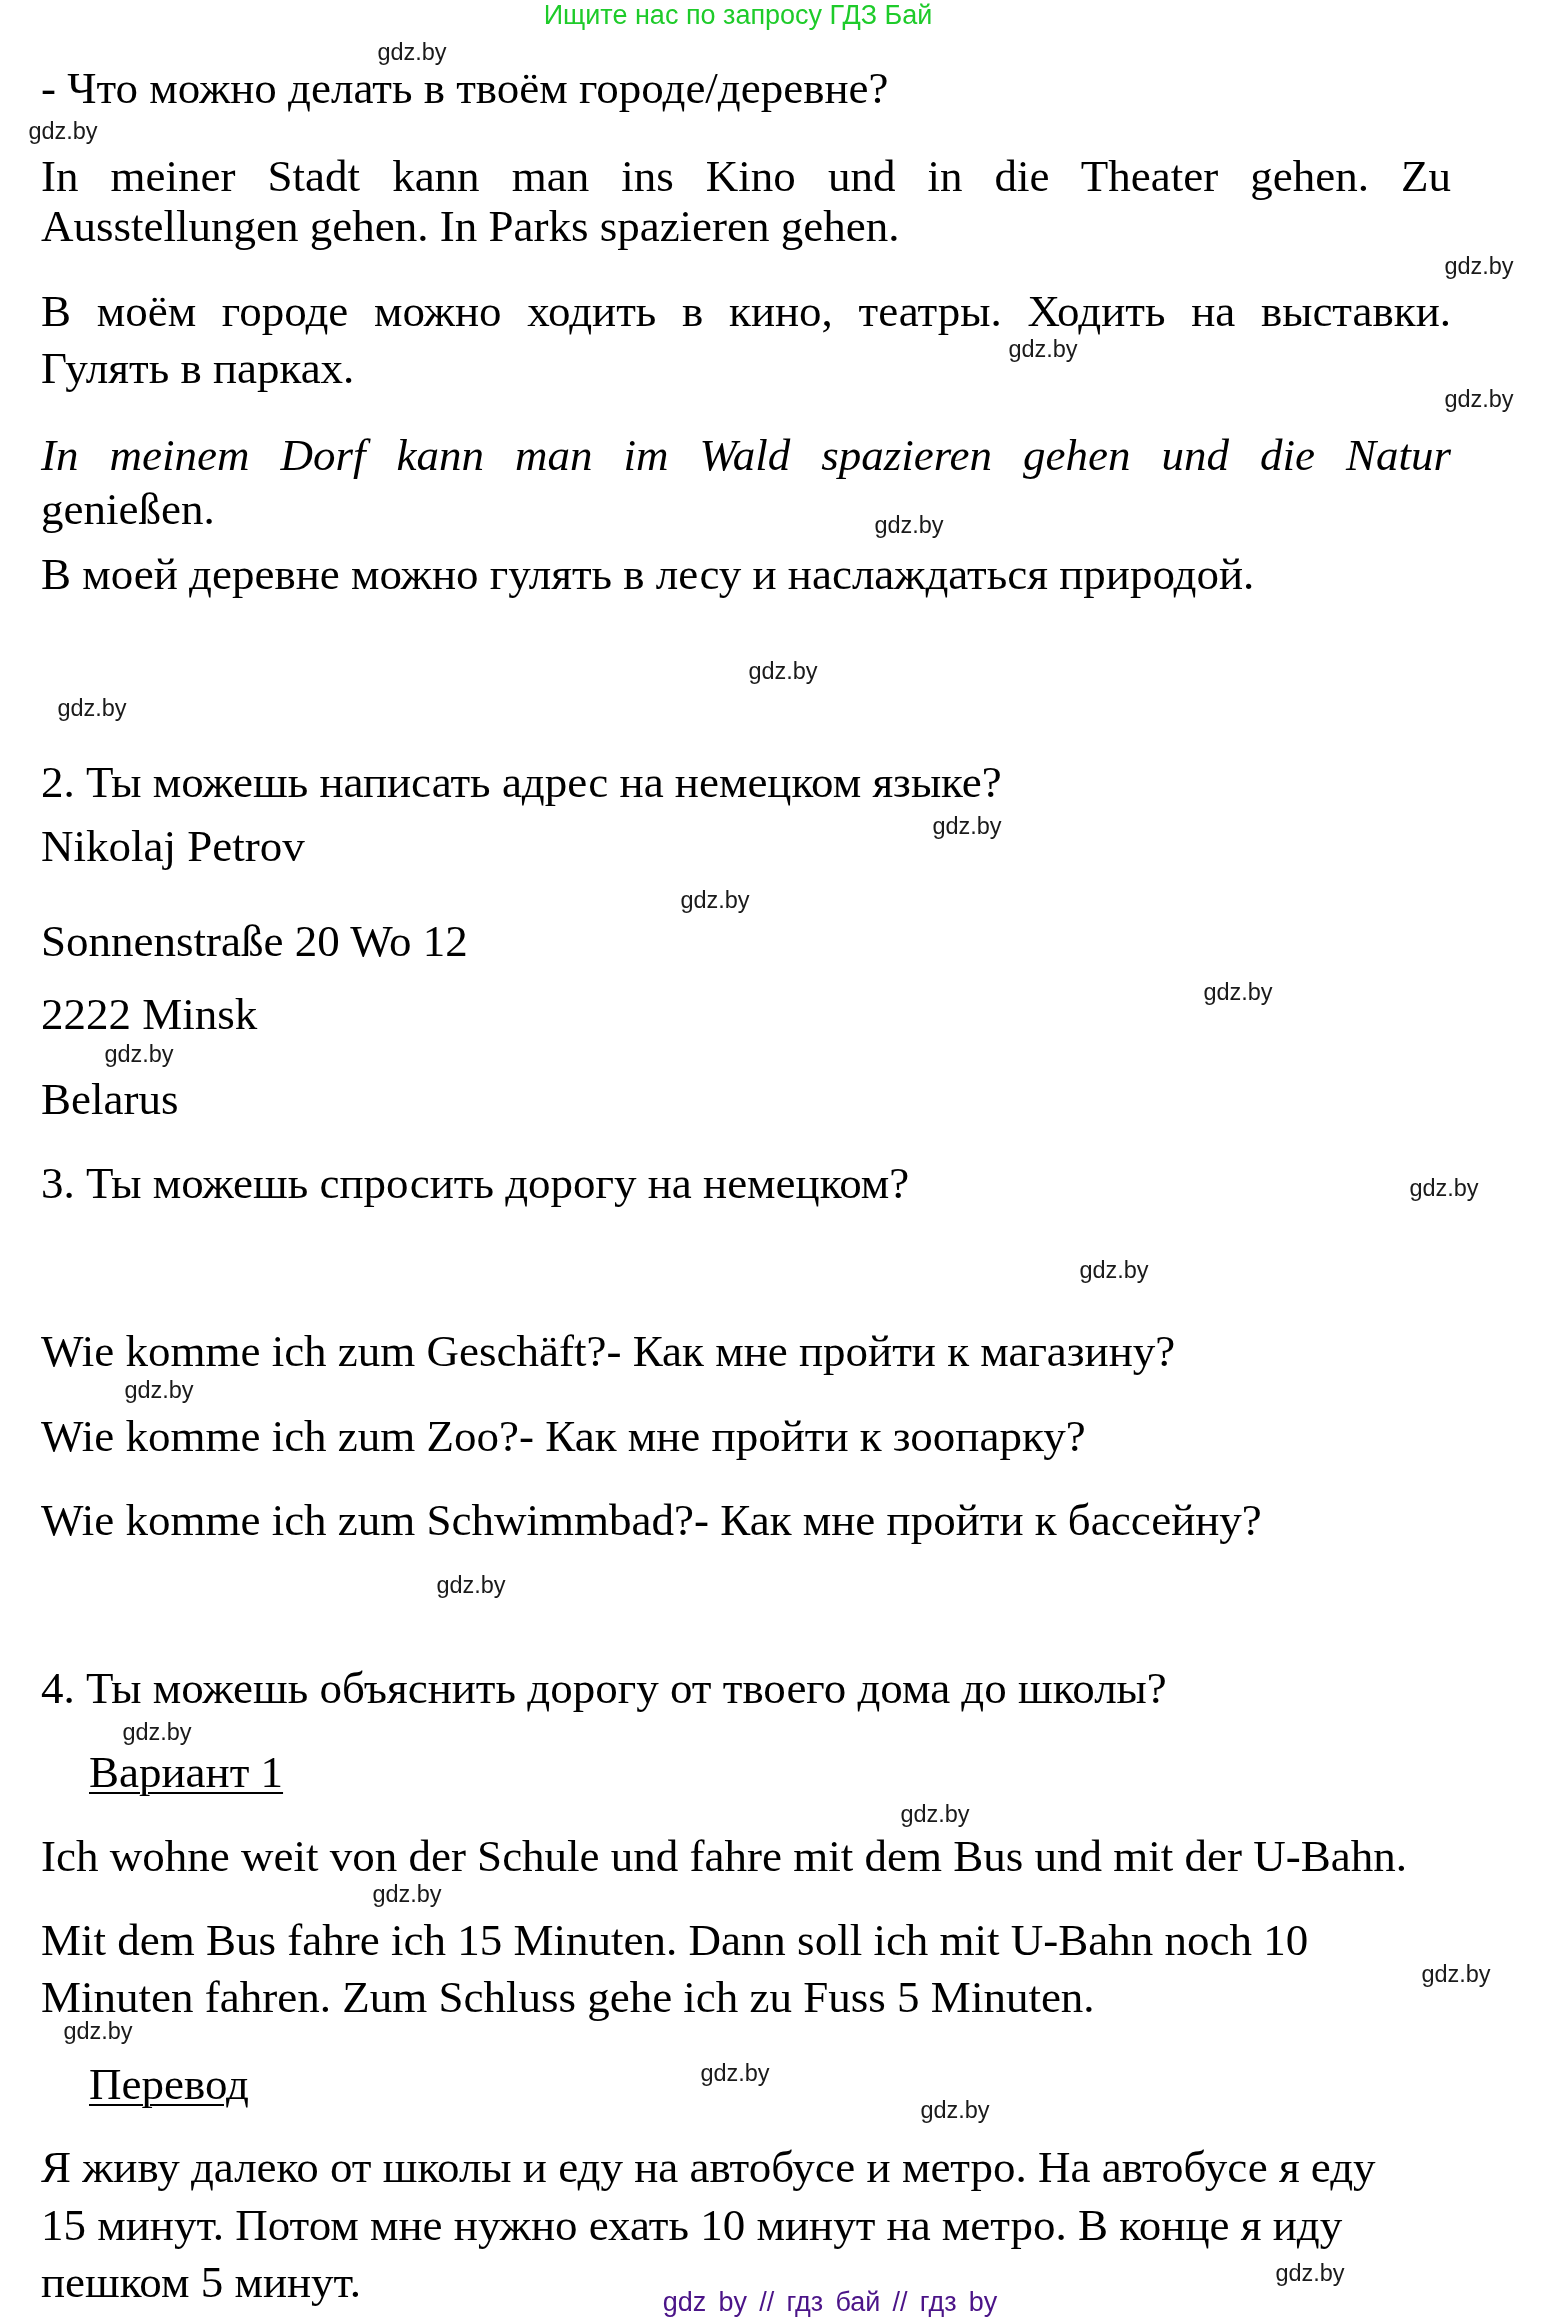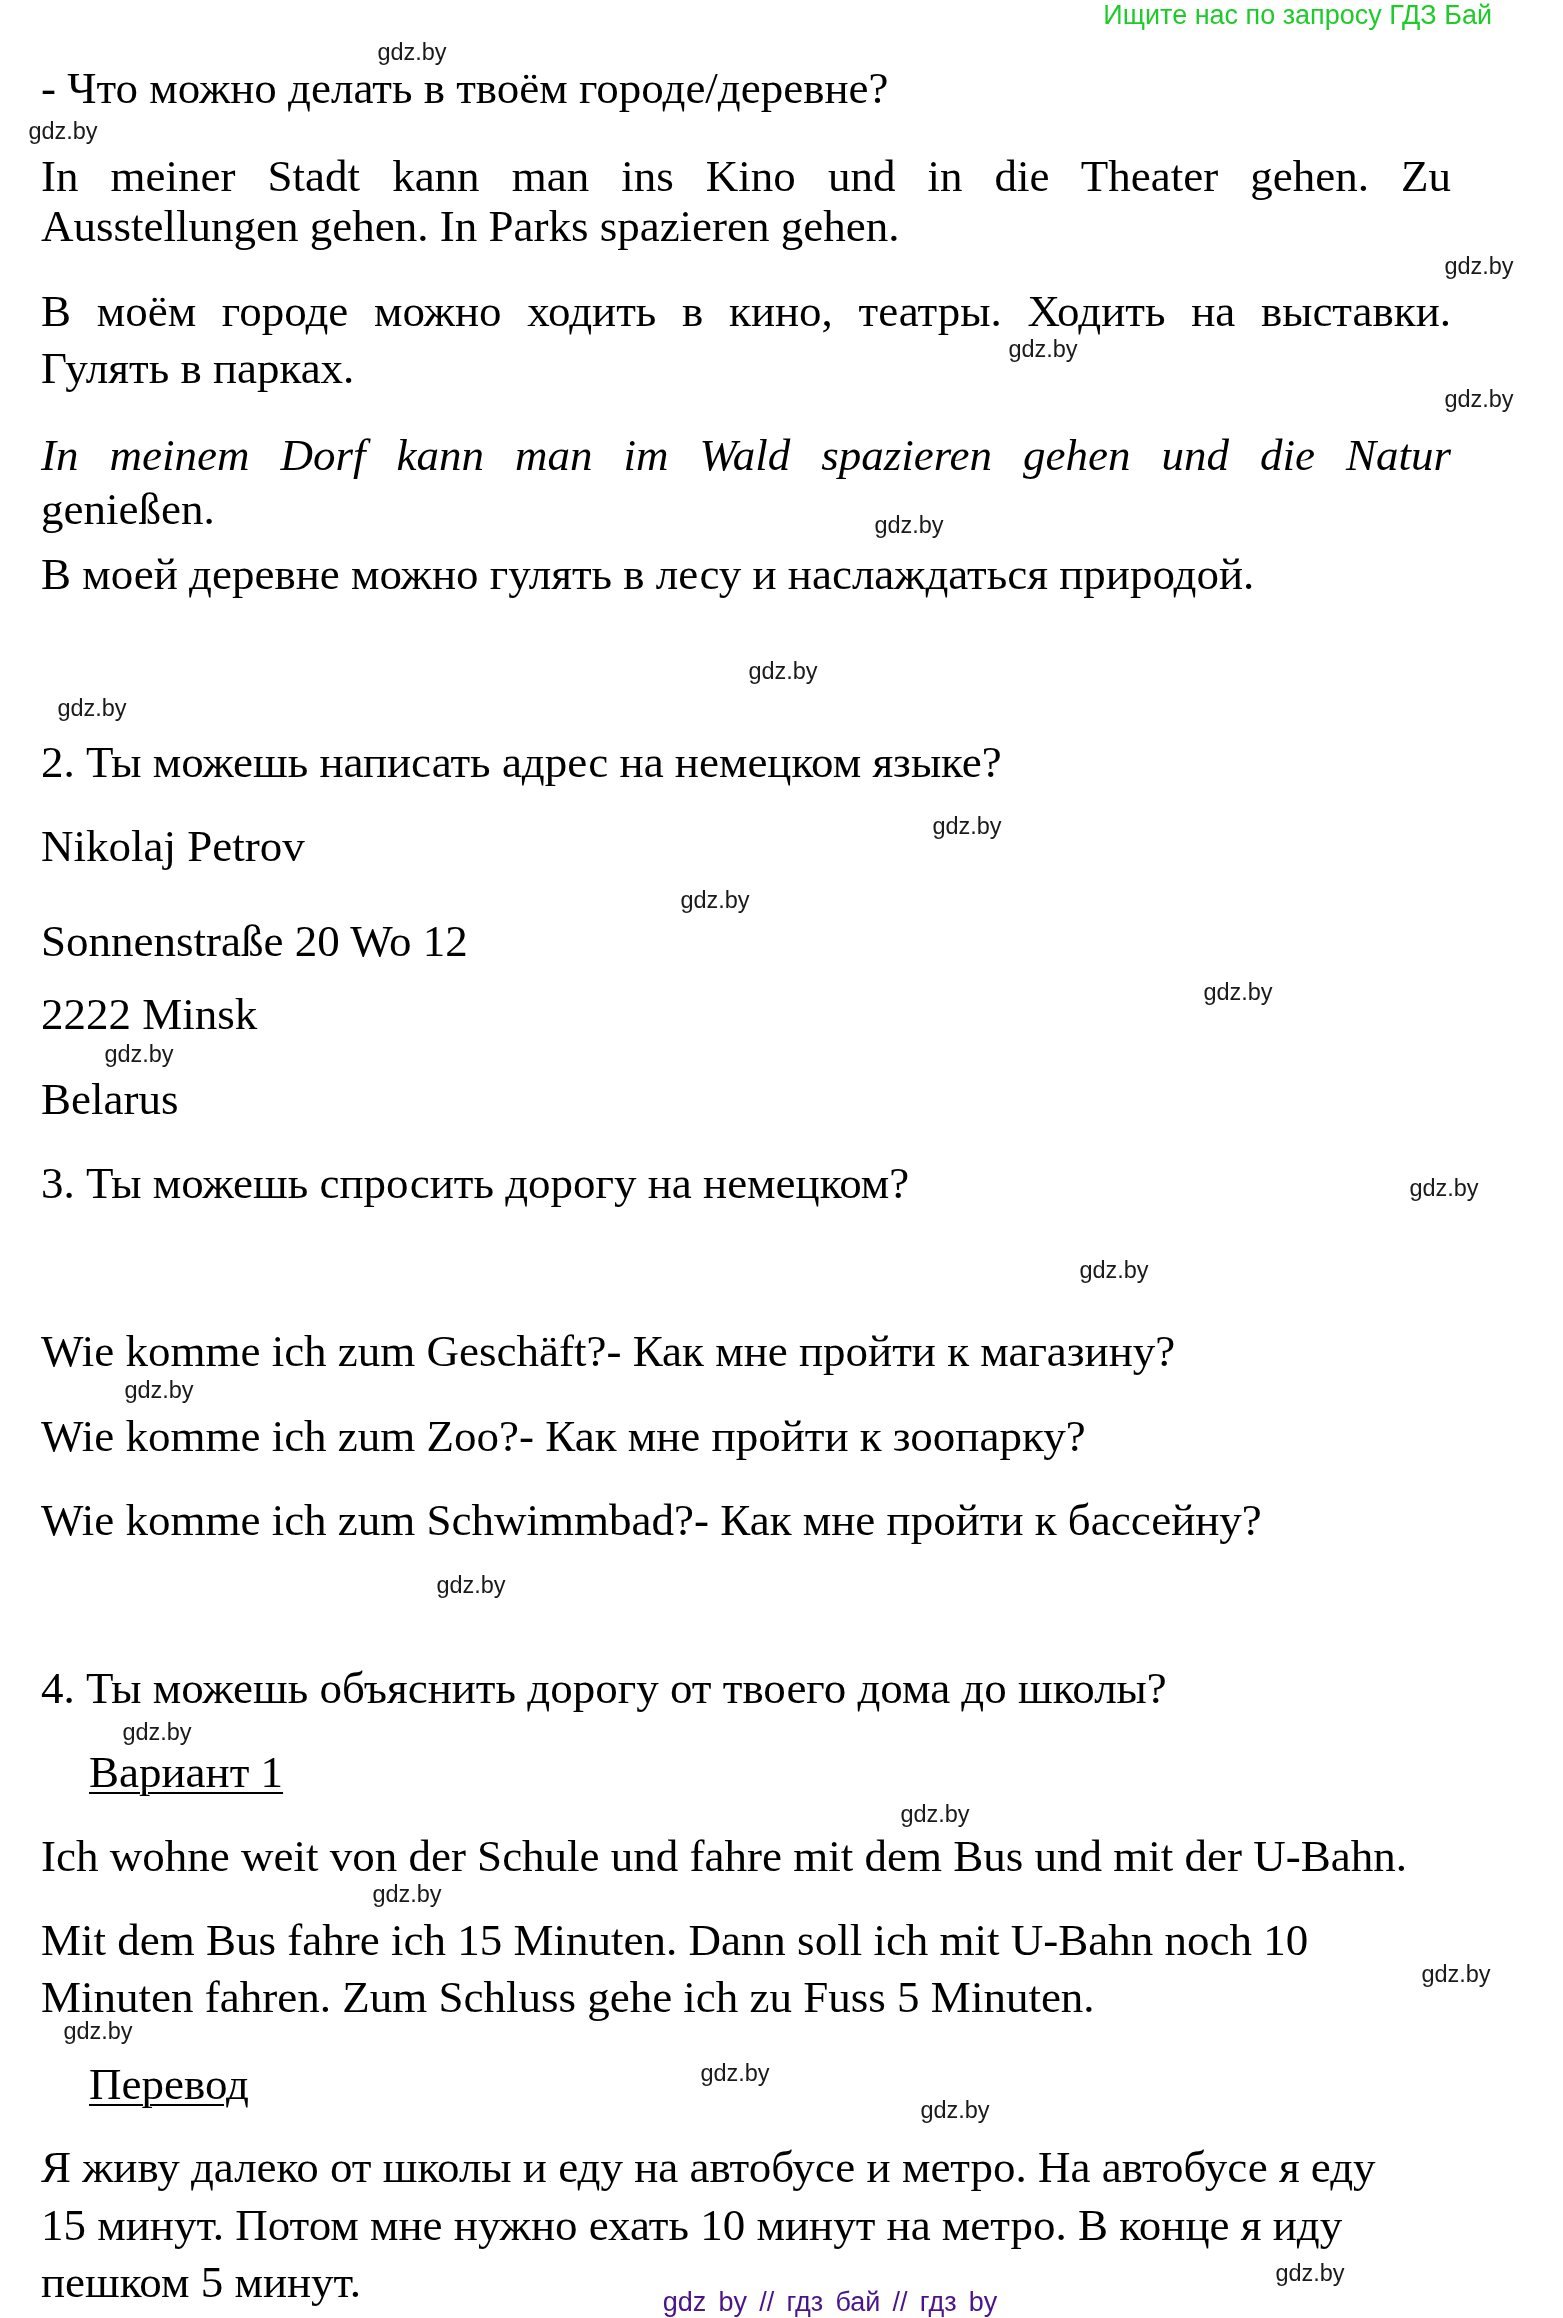--- a/index.html
+++ b/index.html
@@ -1,19 +1,19 @@
 <!DOCTYPE html>
 <html style="font-size:12.5px"><head>
   <meta charset="utf-8">
   <style>
     html, body { margin: 0; padding: 0; background: #ffffff; }
     body { width: 1564px; height: 2319px; position: relative; overflow: hidden; }
     .header {
-      position: absolute; left: 16px; width: 1476px; top: 0; height: 30px;
-      text-align: right; font-family: "Liberation Sans", "DejaVu Sans", sans-serif;
+      position: absolute; left: 0; width: 1476px; top: 0; height: 30px;
+      text-align: center; font-family: "Liberation Sans", "DejaVu Sans", sans-serif;
       font-size: 27px; line-height: 30px; color: #1ecb2a;
     }
     .footer {
       position: absolute; left: 0; width: 1564px; top: 2323px; height: 31px;
       text-align: center; font-family: "Liberation Sans", "DejaVu Sans", sans-serif;
       font-size: 27px; line-height: 31px; color: #4b1488;
       word-spacing: 4.7px;
     }
     .line {
       position: absolute; left: 41px; white-space: nowrap;
@@ -60,21 +60,21 @@
 <div class="wm" style="left:1310px; top:2273px;">gdz.by</div>
 
 <div class="line" style="top:63px;">- Что можно делать в твоём городе/деревне?</div>
 <div class="line justify" style="top:151px;">In meiner Stadt kann man ins Kino und in die Theater gehen. Zu</div>
 <div class="line" style="top:201px;">Ausstellungen gehen.  In Parks spazieren gehen.</div>
 <div class="line justify" style="top:286px;">В моём городе можно ходить в кино, театры. Ходить на выставки.</div>
 <div class="line" style="top:343px;">Гулять в парках.</div>
 <div class="line justify" style="top:430px;font-style:italic;">In meinem Dorf kann man im Wald spazieren gehen und die Natur</div>
 <div class="line" style="top:484px;">genießen.</div>
 <div class="line" style="top:549px;">В моей деревне можно гулять в лесу и наслаждаться природой.</div>
-<div class="line" style="top:737px;">2. Ты можешь написать адрес на немецком языке?</div>
+<div class="line" style="top:757px;">2. Ты можешь написать адрес на немецком языке?</div>
 <div class="line" style="top:821px;">Nikolaj Petrov</div>
 <div class="line" style="top:906px;margin-top:10px;">Sonnenstraße 20 Wo 12</div>
 <div class="line" style="top:989px;">2222 Minsk</div>
 <div class="line" style="top:1074px;">Belarus</div>
 <div class="line" style="top:1158px;">3. Ты можешь спросить дорогу на немецком?</div>
 <div class="line" style="top:1326px;">Wie komme ich zum Geschäft?- Как мне пройти к магазину?</div>
 <div class="line" style="top:1411px;">Wie komme ich zum Zoo?- Как мне пройти к зоопарку?</div>
 <div class="line" style="top:1495px;">Wie komme ich zum Schwimmbad?- Как мне пройти к бассейну?</div>
 <div class="line" style="top:1663px;">4. Ты можешь объяснить дорогу от твоего дома до школы?</div>
 <div class="line u" style="top:1747px;">Вариант 1</div>

